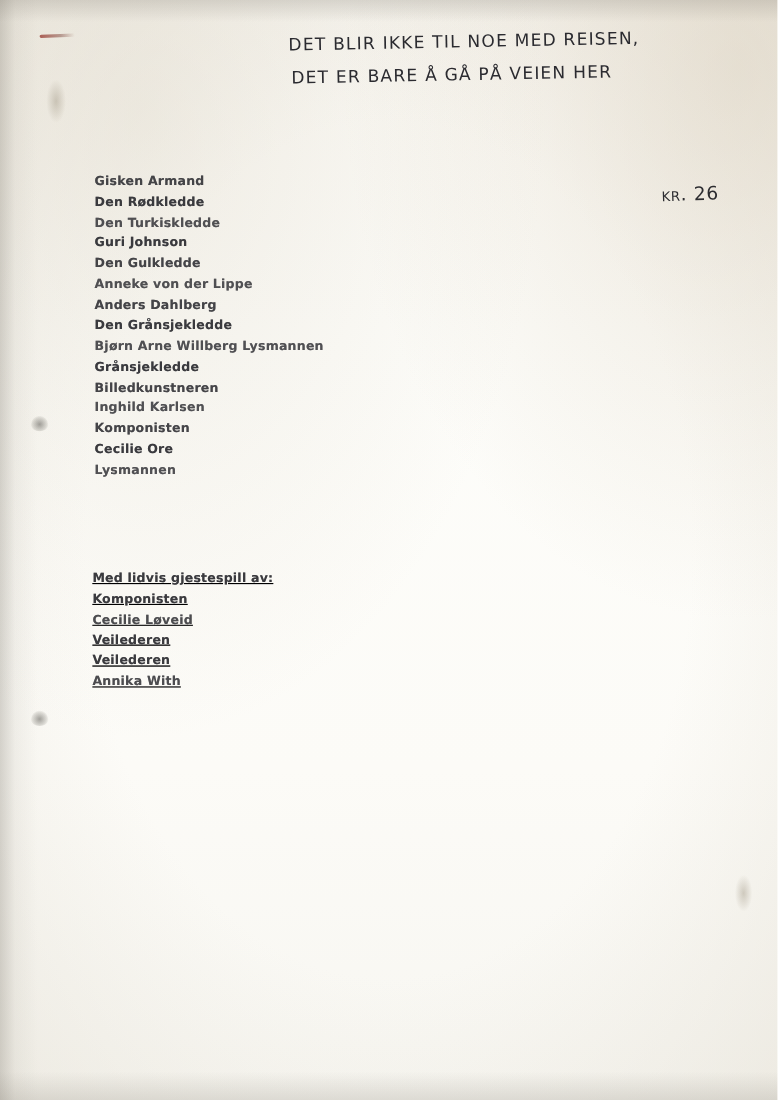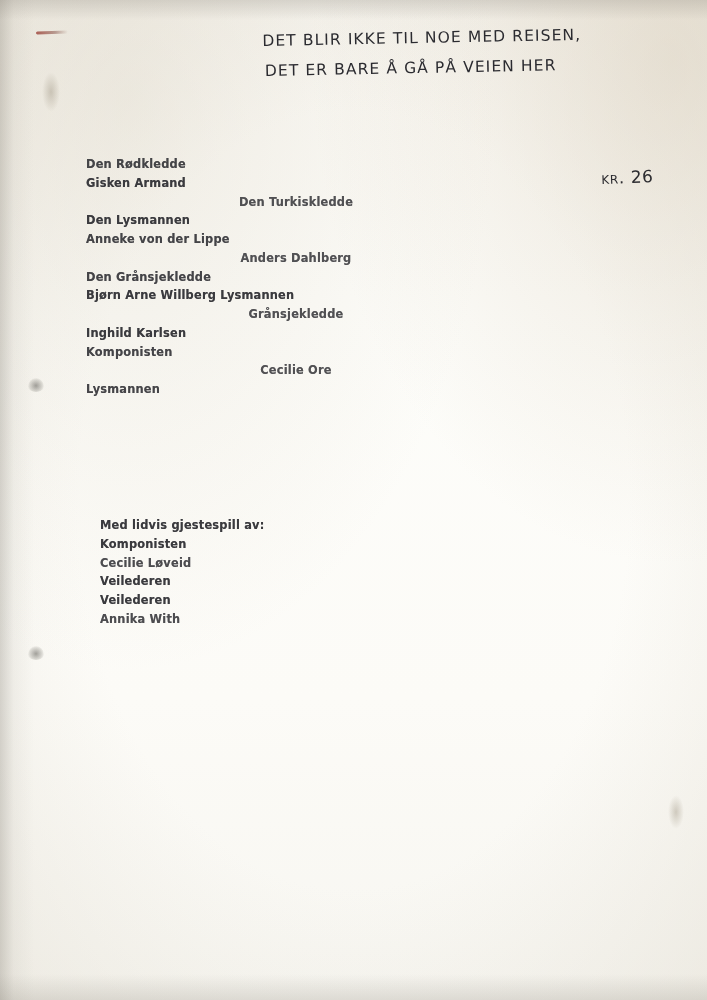--- a/index.html
+++ b/index.html
@@ -121,23 +121,24 @@
     font-weight: bold;
     font-size: 11.4px;
     letter-spacing: 0.2px;
     line-height: 18.75px;
     color: #3a3a3e;
     white-space: nowrap;
     text-shadow: 0 0 0.6px rgba(60,60,65,0.55);
   }
   #guest-block {
     position: absolute;
-    left: 100px;
+    left: 84px;
     top: 516px;
     width: 420px;
+    text-decoration: underline;
   }
   .guest-heading {
     font-family: "DejaVu Sans", sans-serif;
     font-weight: bold;
     font-size: 11.4px;
     letter-spacing: 0.2px;
     line-height: 18.75px;
     color: #3a3a3e;
     white-space: nowrap;
     text-shadow: 0 0 0.6px rgba(60,60,65,0.55);
@@ -147,21 +148,21 @@
     font-weight: bold;
     font-size: 11.4px;
     letter-spacing: 0.2px;
     line-height: 18.75px;
     color: #3a3a3e;
     white-space: nowrap;
     text-shadow: 0 0 0.6px rgba(60,60,65,0.55);
   }
   
   .cast-line:nth-child(odd) { opacity: 0.94; }
-  .cast-line:nth-child(3n) { opacity: 0.88; text-align: center; }
+  .cast-line:nth-child(3n) { opacity: 0.88; }
   .guest-line:nth-child(3n) { opacity: 0.90; }
 </style>
 </head>
 <body>
 
 <div id="page">
   <div id="paper-tone"></div>
   <div id="left-edge-shadow"></div>
   <div id="top-edge-shadow"></div>
   <div id="bottom-edge-shadow"></div>
@@ -173,29 +174,31 @@
   <div class="smudge" id="smudge-bottom-right"></div>
 
   <div id="handwriting">
     <span class="hw-line hw-line-1">DET BLIR IKKE TIL NOE MED REISEN,</span>
     <span class="hw-line hw-line-2">DET ER BARE Å GÅ PÅ VEIEN HER</span>
   </div>
 
   <div id="price-note">kr. 26</div>
 
   <div id="cast-block">
+    <div class="cast-line">Gisken Armand</div>
     <div class="cast-line">Den Rødkledde</div>
-    <div class="cast-line">Gisken Armand</div>
     <div class="cast-line">Den Turkiskledde</div>
-    <div class="cast-line">Den Lysmannen</div>
+    <div class="cast-line">Guri Johnson</div>
+    <div class="cast-line">Den Gulkledde</div>
     <div class="cast-line">Anneke von der Lippe</div>
     <div class="cast-line">Anders Dahlberg</div>
     <div class="cast-line">Den Grånsjekledde</div>
     <div class="cast-line">Bjørn Arne Willberg Lysmannen</div>
     <div class="cast-line">Grånsjekledde</div>
+    <div class="cast-line">Billedkunstneren</div>
     <div class="cast-line">Inghild Karlsen</div>
     <div class="cast-line">Komponisten</div>
     <div class="cast-line">Cecilie Ore</div>
     <div class="cast-line">Lysmannen</div>
   </div>
 
   <div id="guest-block">
     <div class="guest-heading">Med lidvis gjestespill av:</div>
     <div class="guest-line">Komponisten</div>
     <div class="guest-line">Cecilie Løveid</div>

